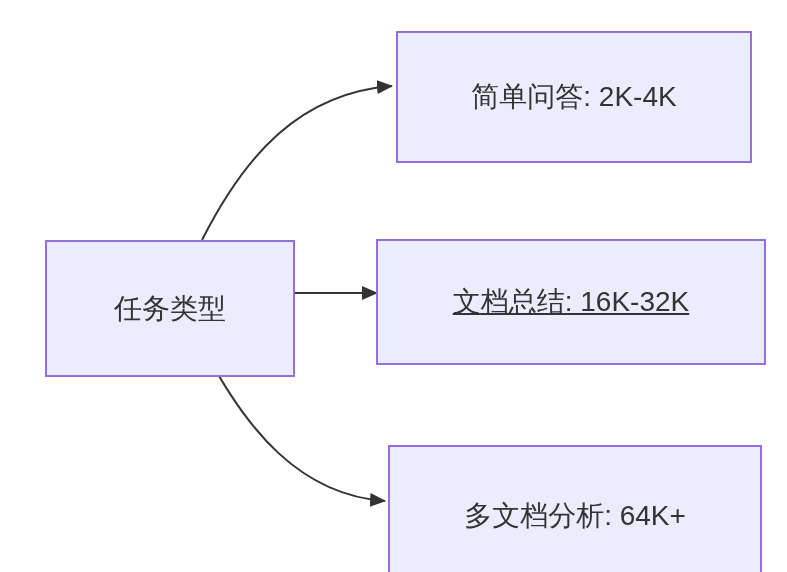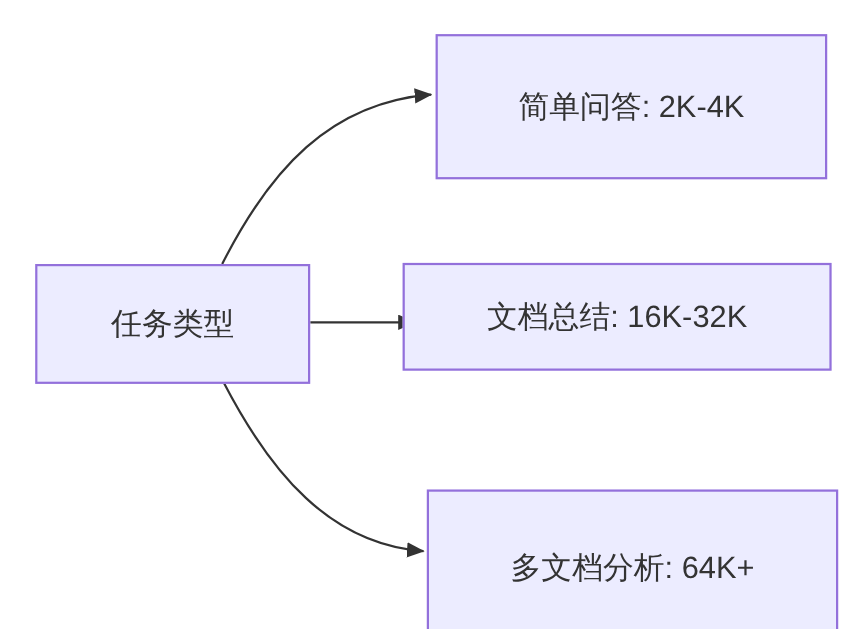--- a/index.html
+++ b/index.html
@@ -37,23 +37,23 @@
     align-items: center;
     justify-content: center;
     background: var(--node-fill);
     border: 2px solid var(--node-border);
     color: var(--text);
     font-size: 28px;
     line-height: 1.2;
     text-align: center;
     white-space: nowrap;
   }
-  .node-root    { left: 32px;  top: 240px; width: 250px; height: 109px; }
+  .node-root    { left: 45px;  top: 240px; width: 250px; height: 137px; }
   .node-branch1 { left: 396px; top: 31px;  width: 356px; height: 132px; }
-  .node-branch2 { left: 366px; top: 239px; width: 390px; height: 98px; }
+  .node-branch2 { left: 376px; top: 239px; width: 390px; height: 126px; text-decoration: underline; }
   .node-branch3 { left: 388px; top: 445px; width: 374px; height: 142px; }
 </style>
 </head>
 <body>
 
 <div class="diagram">
 
   <svg class="edges" viewBox="0 0 787 572" xmlns="http://www.w3.org/2000/svg">
     <defs>
       <marker id="arrowhead" viewBox="0 0 16 14" refX="15" refY="7" markerWidth="16" markerHeight="14" markerUnits="userSpaceOnUse" orient="auto">

